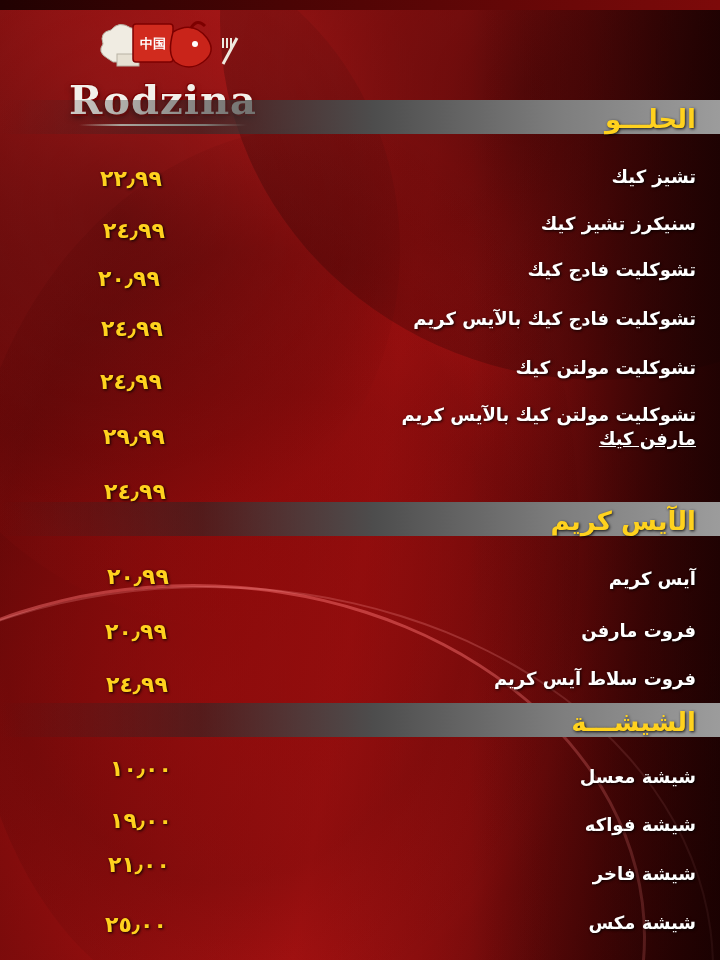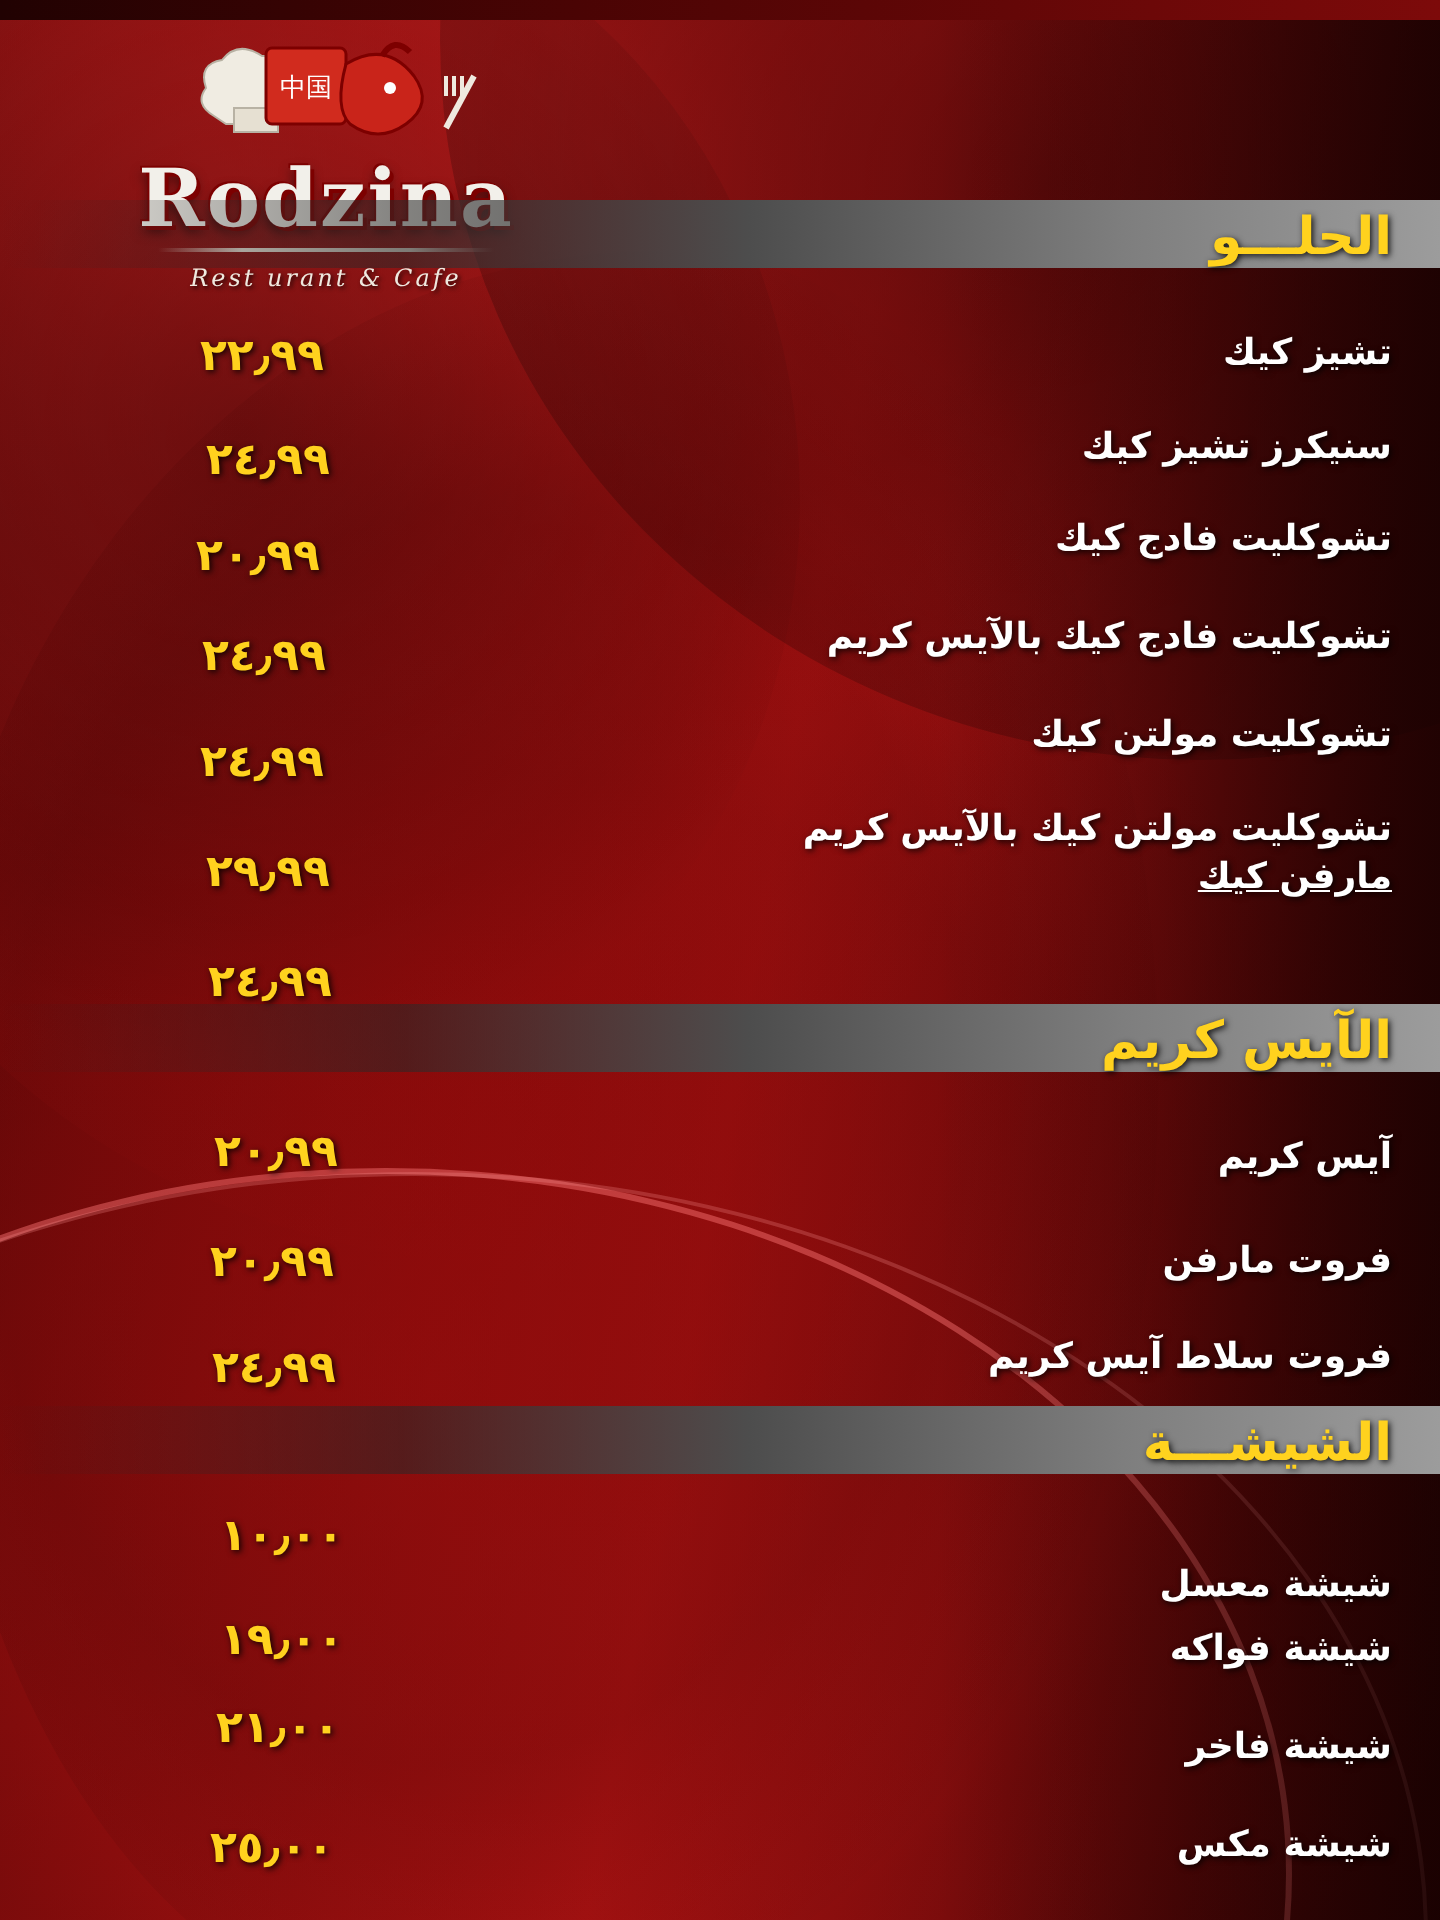--- a/index.html
+++ b/index.html
@@ -61,21 +61,21 @@
     position:absolute;left:0;top:0;width:720px;height:10px;
     background:linear-gradient(90deg,#210202 0%,#4a0404 40%,#7d0a0a 100%);
   }
 
   
   .logo{
     position:absolute;left:48px;top:18px;width:230px;height:140px;
     text-align:center;
   }
   .logo-mark{
-    position:relative;height:62px;
+    position:relative;height:62px;font-weight:bold;
   }
   .logo-word{
     font-family:"DejaVu Serif","Liberation Serif",serif;
     font-weight:bold;
     font-size:40px;
     letter-spacing:1px;
     color:#f2f0ea;
     text-shadow:2px 2px 0 #7d0000, -1px -1px 0 #7d0000, 0 3px 6px rgba(0,0,0,0.6);
     line-height:1;
   }
@@ -161,21 +161,20 @@
           <path d="M100 14 q20 -12 34 6 q10 14 -4 24 q-14 10 -28 0 q-8 -8 -2 -30 z" fill="#c9241a" stroke="#7d0000" stroke-width="1.5"></path>
           <path d="M118 10 q6 -10 14 -2" stroke="#7d0000" stroke-width="3" fill="none"></path>
           <circle cx="122" cy="26" r="3" fill="#ffffff"></circle>
           <path d="M150 46 l14 -26" stroke="#efe9df" stroke-width="3" fill="none"></path>
           <path d="M150 20 l0 10 M154 20 l0 10 M158 20 l0 10" stroke="#efe9df" stroke-width="2" fill="none"></path>
         </svg>
       </div>
     </div>
     <div class="logo-word">Rodzina</div>
     <div class="logo-rule"></div>
-    <div class="logo-sub">Rest  urant &amp; Cafe</div>
   </div>
 
   <div id="sections-root">
       <div class="section-head" style="top: 100px;">
         <span>الحلـــو</span>
       </div>
       <div class="item-name" style="top: 166px;">تشيز كيك</div>
       <div class="item-price" style="top: 166px; left: 100px;">٢٢٫٩٩</div>
       <div class="item-name" style="top: 213px;">سنيكرز تشيز كيك</div>
       <div class="item-price" style="top: 218px; left: 103px;">٢٤٫٩٩</div>
@@ -194,21 +193,21 @@
       </div>
       <div class="item-name" style="top: 568px; margin-left: 40px;">آيس كريم</div>
       <div class="item-price" style="top: 564px; left: 107px;">٢٠٫٩٩</div>
       <div class="item-name" style="top: 620px;">فروت مارفن</div>
       <div class="item-price" style="top: 619px; left: 105px;">٢٠٫٩٩</div>
       <div class="item-name" style="top: 668px;">فروت سلاط آيس كريم</div>
       <div class="item-price" style="top: 672px; left: 106px;">٢٤٫٩٩</div>
       <div class="section-head" style="top: 703px;">
         <span>الشيشـــة</span>
       </div>
-      <div class="item-name" style="top: 766px; margin-top: 16px;">شيشة معسل</div>
+      <div class="item-name" style="top: 766px;">شيشة معسل</div>
       <div class="item-price" style="top: 756px; left: 110px;">١٠٫٠٠</div>
       <div class="item-name" style="top: 814px;">شيشة فواكه</div>
       <div class="item-price" style="top: 808px; left: 110px;">١٩٫٠٠</div>
       <div class="item-name" style="top: 863px;">شيشة فاخر</div>
       <div class="item-price" style="top: 852px; left: 108px;">٢١٫٠٠</div>
       <div class="item-name" style="top: 912px;">شيشة مكس</div>
       <div class="item-price" style="top: 912px; left: 105px;">٢٥٫٠٠</div>
     </div>
 
 </div>

